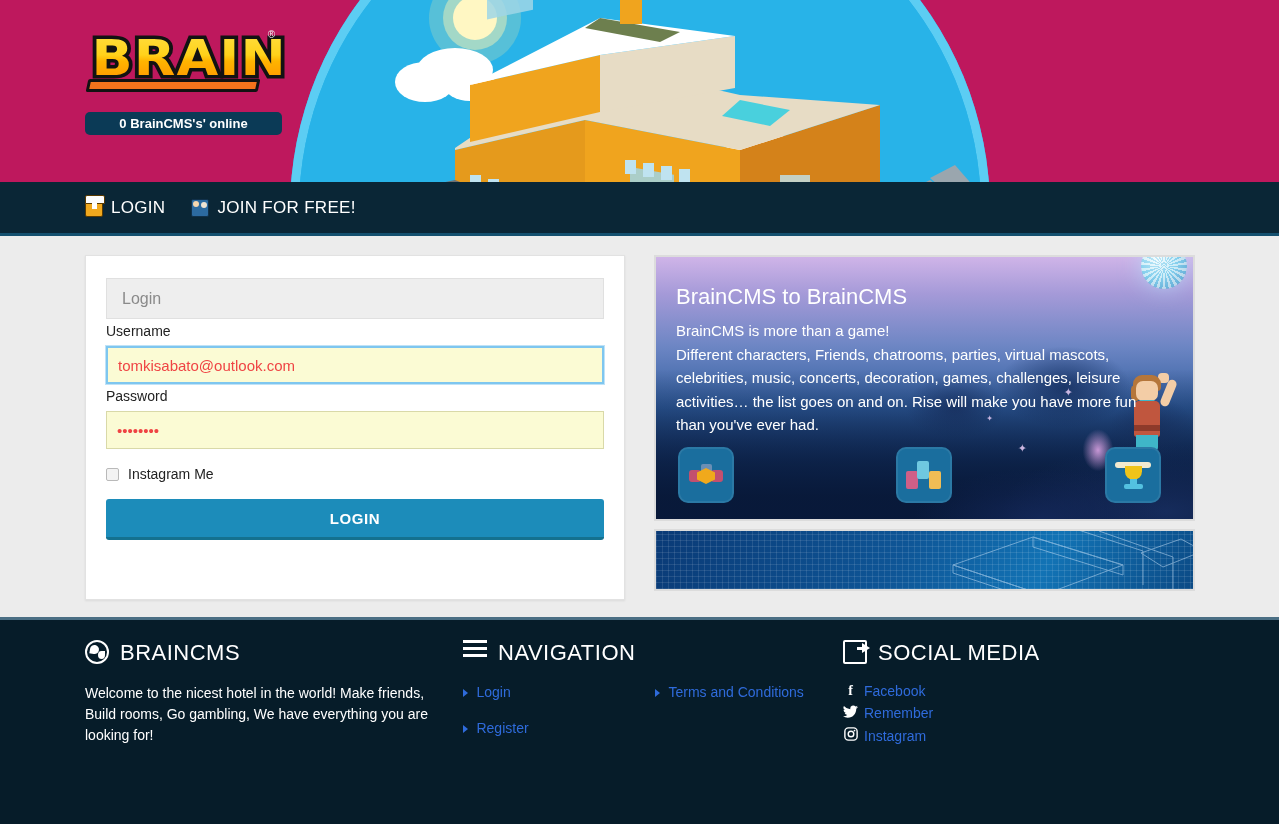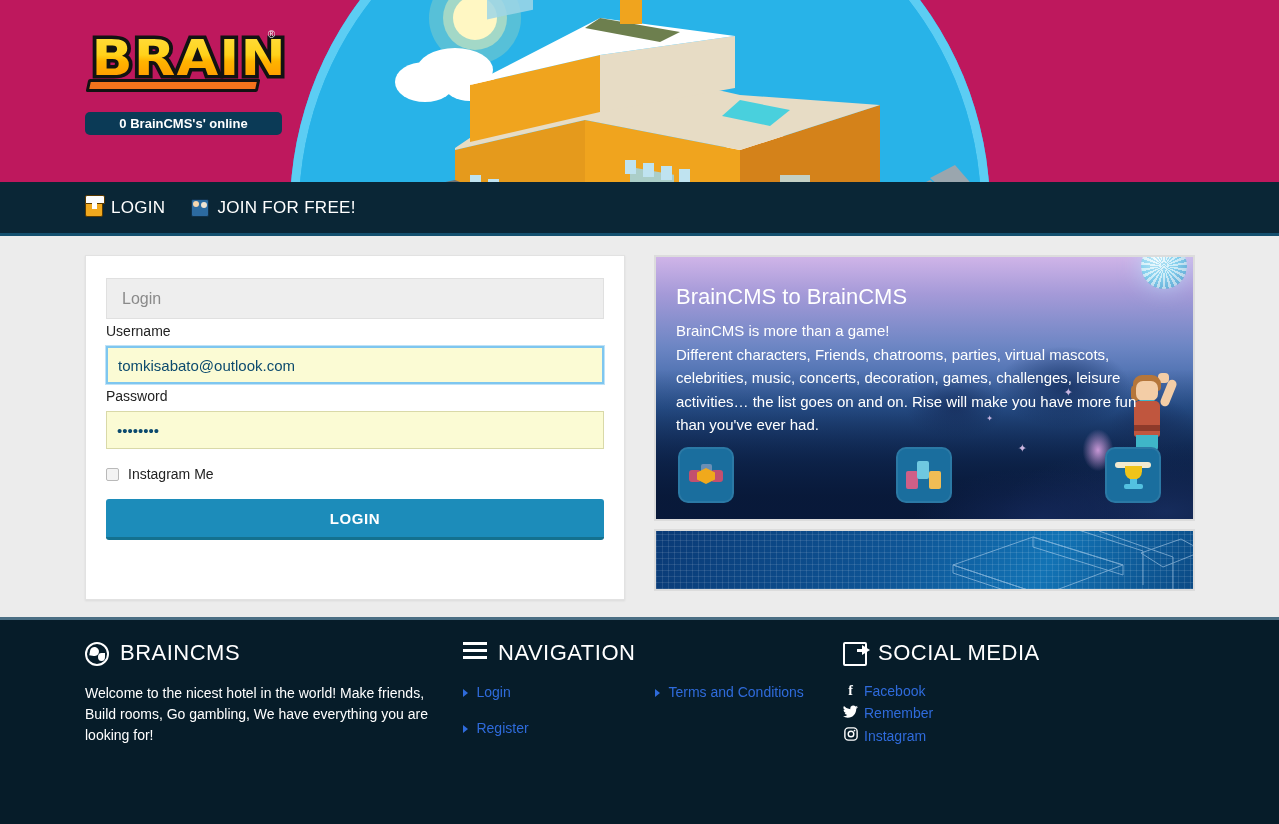--- a/index.html
+++ b/index.html
@@ -172,21 +172,21 @@
   .field-label{
     margin:4px 0 7px 0;
     font-size:14px;
     color:#222;
   }
   .text-input{
     width:100%; height:38px;
     background:#fbfbd4;
     border:1px solid #d9d9a8;
     font-size:15px;
-    color:#0c4a6e;
+    color:#ef4444;
     padding:0 10px;
     font-family:"Liberation Sans", sans-serif;
     outline:none;
   }
   .text-input.focused{
     border:2px solid #7ec6ef;
     box-shadow:0 0 0 1px #bfe2f7;
   }
   .remember-row{
     margin-top:17px;
@@ -350,21 +350,21 @@
     color:#ffffff;
   }
   .footer-cols{
     display:flex;
     padding:20px 0 0 85px;
   }
   .fcol-about{ width:378px; }
   .fcol-nav{ width:380px; }
   .fcol-social{ width:340px; }
   .fhead{
-    display:flex; align-items:flex-end; gap:11px;
+    display:flex; align-items:flex-start; gap:11px;
     font-size:22px;
     letter-spacing:.5px;
     margin-bottom:17px;
   }
   .f-about-text{
     font-size:14px;
     line-height:21px;
     width:352px;
   }
   .fnav-lists{ display:flex; }

